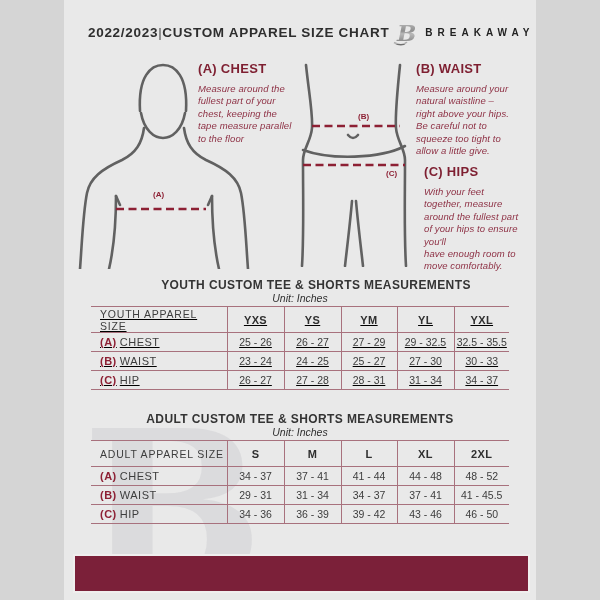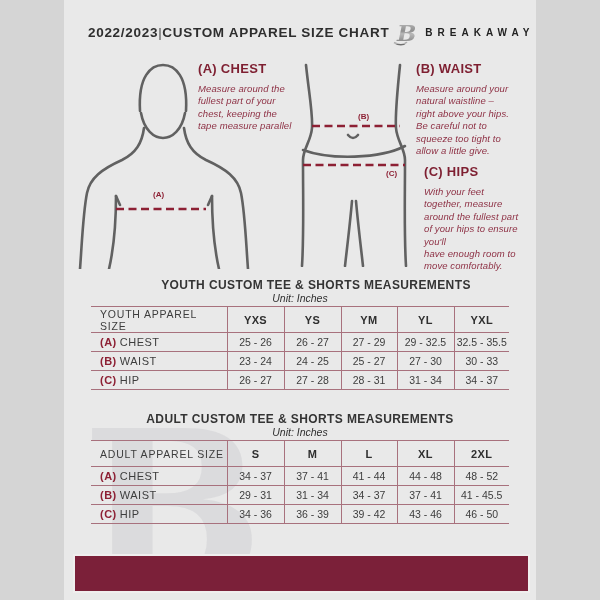--- a/index.html
+++ b/index.html
@@ -47,21 +47,21 @@
   .block-hips{left:360px;top:109px;width:120px;}
 
   
   .table-title{position:absolute;left:0;width:100%;text-align:center;z-index:1;
     font-size:12px;font-weight:bold;letter-spacing:0.4px;color:#343434;}
   .unit-label{position:absolute;left:0;width:100%;text-align:center;z-index:1;
     font-size:10.5px;font-style:italic;color:#2f2f2f;}
   .youth-title{top:278px;padding-left:32px;} .youth-unit{top:292px;}
   .adult-title{top:412px;} .adult-unit{top:426px;}
   .size-table{position:absolute;left:27px;width:418px;border-collapse:collapse;table-layout:fixed;z-index:1;}
-  .youth-table{top:306px;} .adult-table{top:440px;}
+  .youth-table{top:306px;text-decoration:underline;} .adult-table{top:440px;}
   .size-table td{background:transparent;vertical-align:middle;}
   .size-table tr.head td{border-top:1.4px solid var(--line);border-bottom:1.4px solid var(--line);height:26px;}
   .size-table tr.data td{border-bottom:1.4px solid var(--line);height:19px;}
   .size-table td + td{border-left:1.4px solid var(--line);}
   td.size-label{text-align:left;padding-left:9px;font-size:10.5px;letter-spacing:0.8px;color:#3d3d3d;}
   td.col-head{font-weight:bold;font-size:11px;text-align:center;color:#2f2f2f;letter-spacing:0.4px;}
   td.row-label{text-align:left;padding-left:9px;font-size:11px;color:#3d3d3d;letter-spacing:0.5px;}
   td.row-label .prefix{font-weight:bold;color:var(--accent);margin-right:3px;}
   td.val{font-size:10.5px;text-align:center;color:#3d3d3d;}
 
@@ -134,20 +134,21 @@
       <span class="marker marker-b">(B)</span>
       <span class="marker marker-c">(C)</span>
 
       <div class="m-block block-chest">
         <div class="m-heading">(A) CHEST</div>
         <div class="m-lines">
           <div>Measure around the</div>
           <div>fullest part of your</div>
           <div>chest, keeping the</div>
           <div>tape measure parallel</div>
+          <div>to the floor</div>
         </div>
       </div>
 
       <div class="m-block block-waist">
         <div class="m-heading">(B) WAIST</div>
         <div class="m-lines">
           <div>Measure around your</div>
           <div>natural waistline –</div>
           <div>right above your hips.</div>
           <div>Be careful not to</div>

